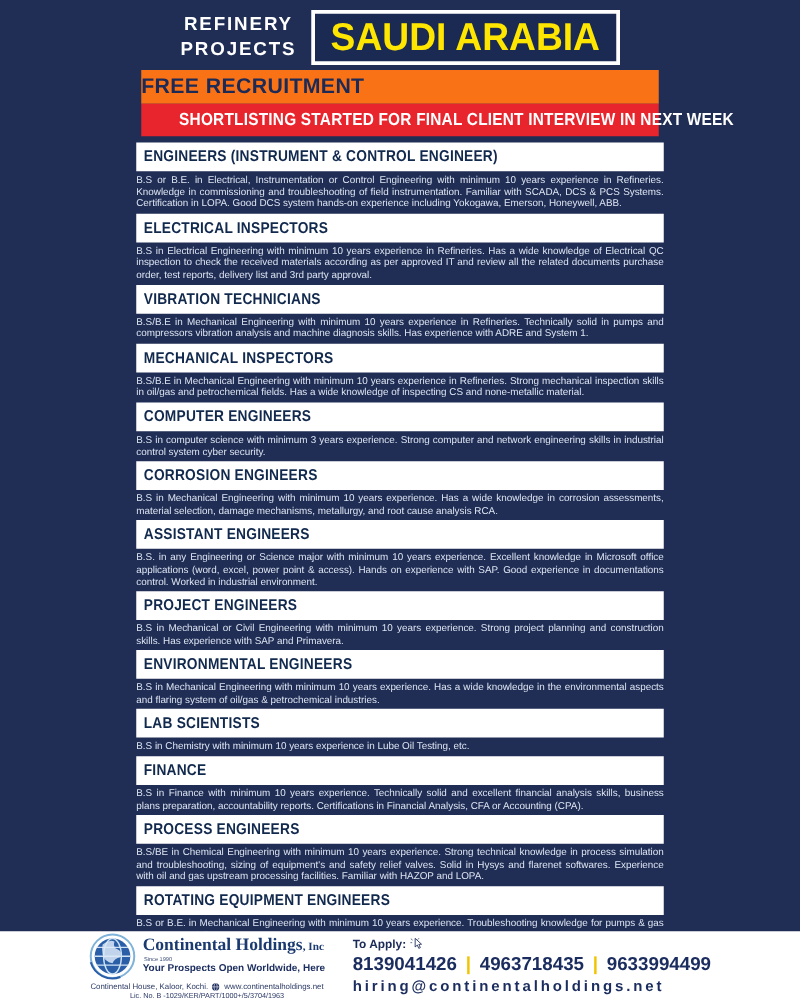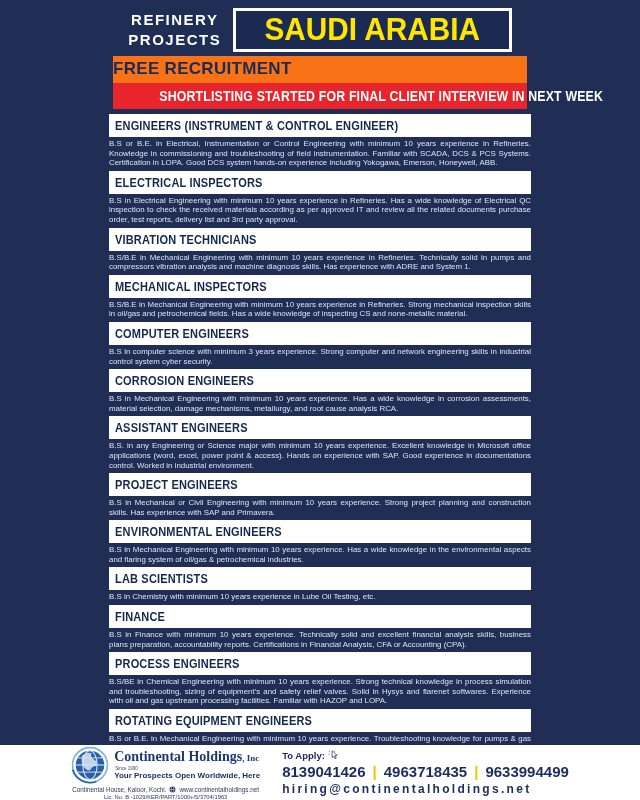--- a/index.html
+++ b/index.html
@@ -24,21 +24,21 @@
     color: #ffffff;
     font-weight: bold;
     font-size: 15px;
     letter-spacing: 1.5px;
     text-align: center;
     line-height: 1.3;
   }
   .country-box {
     border: 3px solid #ffffff;
     background: #1b2a52;
-    padding: 0 24px;
+    padding: 0 8px;
     height: 44px;
     display: flex;
     align-items: center;
   }
   .country-text {
     color: #ffe600;
     font-weight: bold;
     font-size: 31px;
     white-space: nowrap;
     transform: scaleX(0.96);
@@ -54,21 +54,21 @@
   }
   .banner-yellow span {
     color: #1b2a57;
     font-weight: bold;
     font-size: 17px;
     letter-spacing: 0.3px;
   }
   .banner-red {
     background: #e8252c;
     text-align: center;
-    padding: 4px 16px;
+    padding: 4px 0;
   }
   .banner-red span {
     color: #ffffff;
     font-weight: bold;
     font-size: 14px;
     white-space: nowrap;
     display: inline-block;
     transform: scaleX(0.88);
     letter-spacing: 0.2px;
   }

